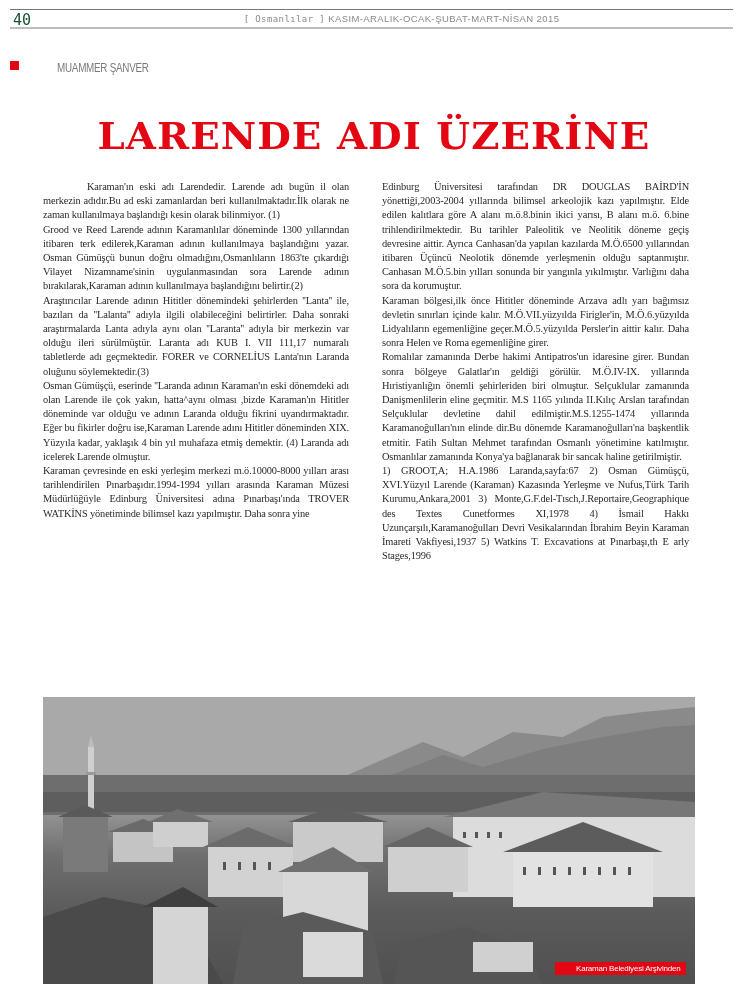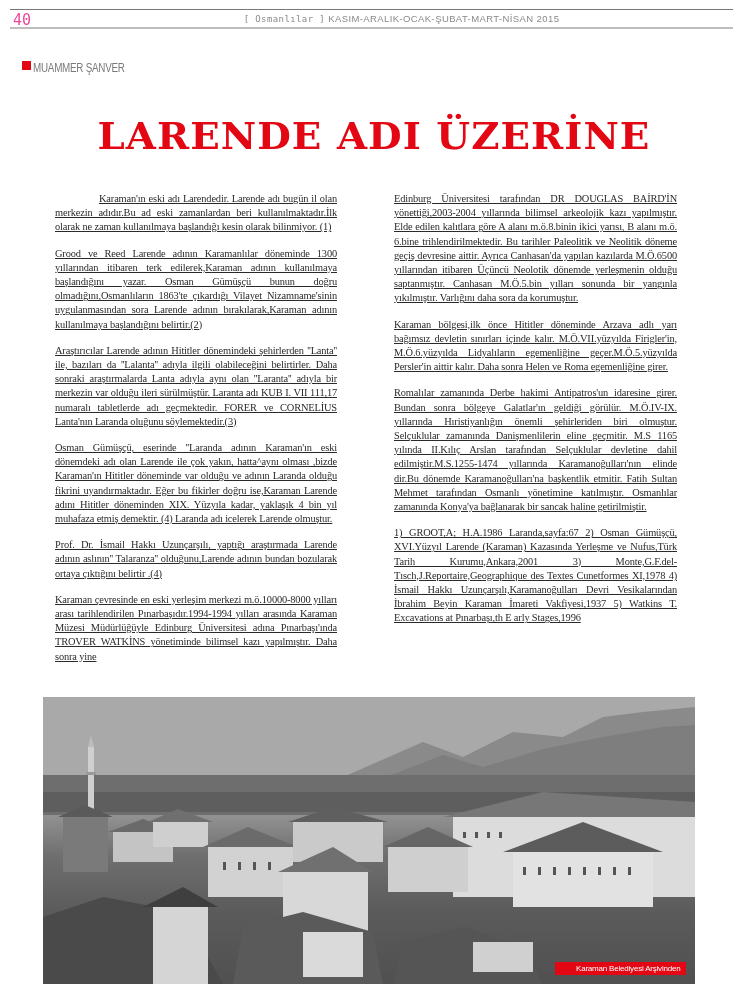--- a/index.html
+++ b/index.html
@@ -24,21 +24,21 @@
       height: 20px;
       border-top: 1px solid #777;
       border-bottom: 2px solid #bdbdbd;
     }
     .page-number {
       position: absolute;
       left: 3px;
       top: 2px;
       font-family: "DejaVu Sans Mono", "Liberation Mono", monospace;
       font-size: 15px;
-      color: #ec4899;
+      color: #14532d;
       line-height: 16px;
     }
     .magazine-line {
       position: absolute;
       left: 0;
       right: 0;
       top: 3px;
       text-align: center;
       padding-left: 60px;
       font-family: "Liberation Sans", "DejaVu Sans", sans-serif;
@@ -48,25 +48,26 @@
       line-height: 12px;
     }
     .magazine-line .mag-name {
       font-family: "DejaVu Sans Mono", monospace;
       font-size: 9px;
     }
 
     
     .author {
       position: absolute;
-      left: 22px;
+      left: 10px;
       top: 61px;
       height: 14px;
       display: flex;
       align-items: flex-start;
+      gap: 36px;
     }
     .author-square {
       width: 9px;
       height: 9px;
       background: #e30613;
       margin-right: 2px;
     }
     .author-name {
       font-family: "Liberation Sans", "DejaVu Sans", sans-serif;
       font-size: 12px;
@@ -97,21 +98,21 @@
     .column {
       position: absolute;
       top: 180px;
       width: 306px;
       font-size: 10.4px;
       line-height: 14.2px;
       text-align: justify;
       color: #2a2a2a;
       letter-spacing: -0.15px;
     }
-    .column p { margin: 12px; text-decoration: underline; }
+    .column p { margin: 0; }
     .column p.indent { text-indent: 44px; }
     .col-left { left: 43px; }
     .col-right { left: 382px; width: 307px; }
 
     
     .photo {
       position: absolute;
       left: 43px;
       top: 697px;
       width: 652px;
@@ -152,21 +153,20 @@
   <span class="author-name">MUAMMER ŞANVER</span>
 </div>
 
 <h1 class="article-title">LARENDE ADI ÜZERİNE</h1>
 
 <div class="column col-left">
   <p class="indent">Karaman'ın  eski adı Larendedir. Larende  adı bugün  il olan merkezin adıdır.Bu ad eski zamanlardan beri kullanılmaktadır.İlk olarak ne zaman kullanılmaya başlandığı kesin olarak  bilinmiyor. (1)</p>
   <p>Grood ve Reed Larende adının Karamanlılar döneminde 1300 yıllarından itibaren terk edilerek,Karaman adının kullanılmaya başlandığını yazar. Osman Gümüşçü bunun doğru olmadığını,Osmanlıların 1863'te çıkardığı Vilayet Nizamname'sinin uygulanmasından sora Larende adının bırakılarak,Karaman adının kullanılmaya başlandığını belirtir.(2)</p>
   <p>Araştırıcılar Larende  adının Hititler dönemindeki şehirlerden ''Lanta'' ile, bazıları da ''Lalanta'' adıyla ilgili olabileceğini  belirtirler. Daha sonraki araştırmalarda Lanta adıyla aynı olan ''Laranta'' adıyla bir merkezin var olduğu ileri sürülmüştür. Laranta adı KUB I. VII 111,17 numaralı tabletlerde adı geçmektedir. FORER ve CORNELİUS  Lanta'nın Laranda oluğunu söylemektedir.(3)</p>
   <p>Osman Gümüşçü, eserinde ''Laranda adının Karaman'ın eski dönemdeki adı olan Larende ile çok yakın, hatta^aynı olması ,bizde Karaman'ın Hititler döneminde var olduğu ve adının Laranda olduğu fikrini uyandırmaktadır. Eğer bu fikirler doğru ise,Karaman Larende adını Hititler döneminden XIX. Yüzyıla kadar, yaklaşık 4 bin yıl muhafaza etmiş demektir. (4) Laranda adı icelerek Larende olmuştur.</p>
-  <p>Prof. Dr. İsmail Hakkı Uzunçarşılı, yaptığı araştırmada Larende adının aslının''  Talaranza'' olduğunu,Larende adının bundan bozularak ortaya çıktığını belirtir .(4)</p>
   <p>Karaman çevresinde en eski  yerleşim merkezi m.ö.10000-8000 yılları  arası tarihlendirilen Pınarbaşıdır.1994-1994 yılları arasında Karaman Müzesi Müdürlüğüyle Edinburg Üniversitesi adına Pınarbaşı'ında TROVER WATKİNS yönetiminde  bilimsel kazı yapılmıştır. Daha sonra yine</p>
 </div>
 
 <div class="column col-right">
   <p>Edinburg Üniversitesi tarafından DR DOUGLAS BAİRD'İN yönettiği,2003-2004 yıllarında bilimsel arkeolojik kazı yapılmıştır. Elde edilen kalıtlara göre A  alanı m.ö.8.binin ikici yarısı, B alanı m.ö. 6.bine trihlendirilmektedir. Bu tarihler Paleolitik ve Neolitik  döneme geçiş  devresine aittir. Ayrıca Canhasan'da yapılan kazılarda M.Ö.6500 yıllarından itibaren Üçüncü Neolotik dönemde yerleşmenin olduğu saptanmıştır. Canhasan  M.Ö.5.bin yılları sonunda bir yangınla yıkılmıştır. Varlığını daha sora da korumuştur.</p>
   <p>Karaman bölgesi,ilk önce Hititler döneminde Arzava adlı yarı bağımsız  devletin sınırları içinde kalır. M.Ö.VII.yüzyılda Firigler'in, M.Ö.6.yüzyılda Lidyalıların  egemenliğine geçer.M.Ö.5.yüzyılda Persler'in aittir kalır. Daha sonra Helen ve Roma egemenliğine girer.</p>
   <p>Romalılar zamanında Derbe hakimi Antipatros'un idaresine girer. Bundan sonra bölgeye Galatlar'ın geldiği görülür. M.Ö.IV-IX. yıllarında Hıristiyanlığın önemli şehirleriden biri olmuştur. Selçuklular zamanında Danişmenlilerin eline geçmitir. M.S 1165 yılında II.Kılıç  Arslan  tarafından Selçuklular devletine dahil edilmiştir.M.S.1255-1474 yıllarında Karamanoğulları'nın elinde dir.Bu dönemde Karamanoğulları'na  başkentlik etmitir. Fatih Sultan Mehmet tarafından Osmanlı yönetimine katılmıştır. Osmanlılar zamanında Konya'ya bağlanarak bir sancak haline getirilmiştir.</p>
   <p>1) GROOT,A; H.A.1986 Laranda,sayfa:67   2) Osman Gümüşçü,  XVI.Yüzyıl Larende (Karaman) Kazasında Yerleşme ve Nufus,Türk Tarih Kurumu,Ankara,2001   3) Monte,G.F.del-Tısch,J.Reportaire,Geographique des Textes Cunetformes XI,1978          4) İsmail Hakkı Uzunçarşılı,Karamanoğulları Devri Vesikalarından İbrahim Beyin Karaman İmareti Vakfiyesi,1937   5) Watkins  T. Excavations at Pınarbaşı,th E arly Stages,1996</p>
 </div>
 

